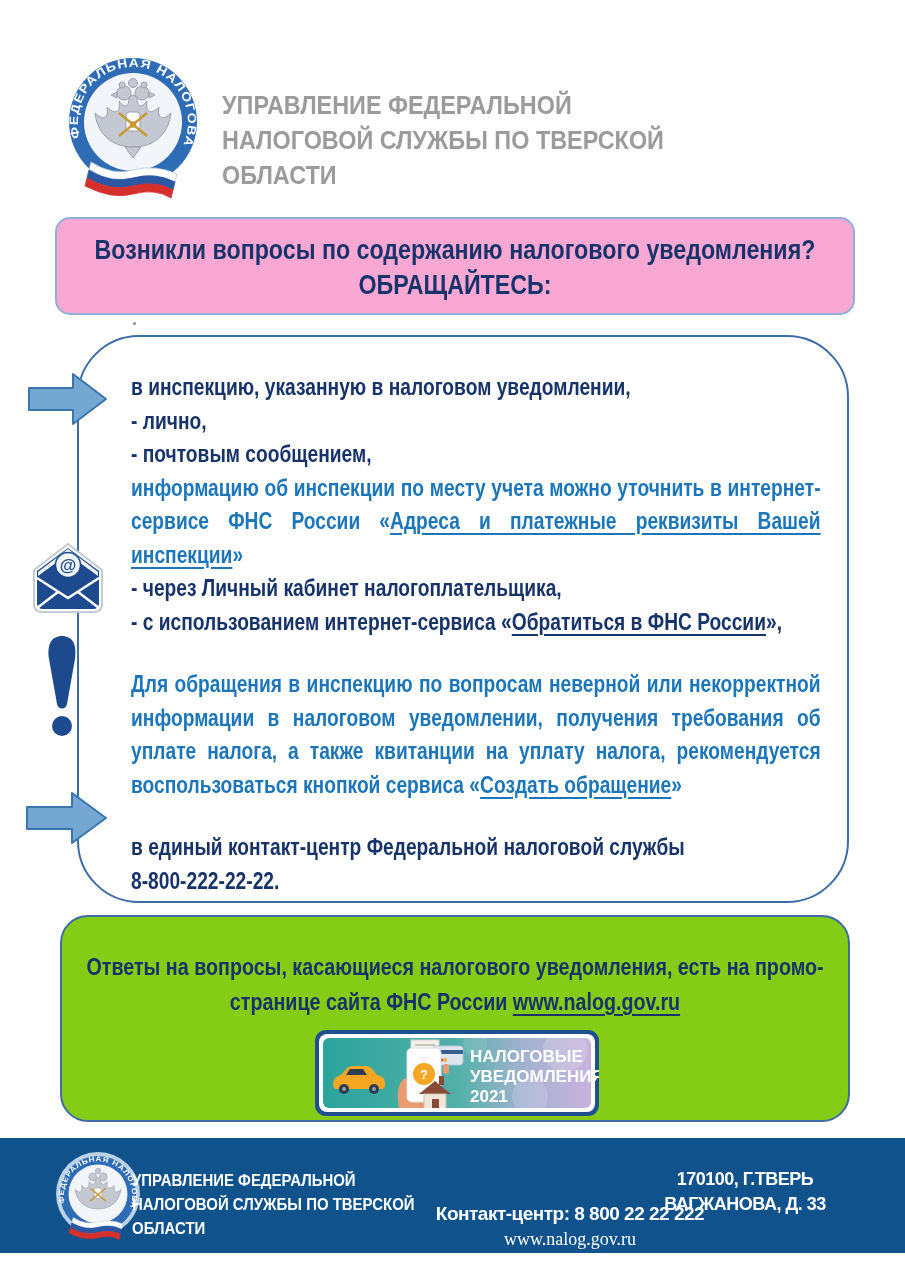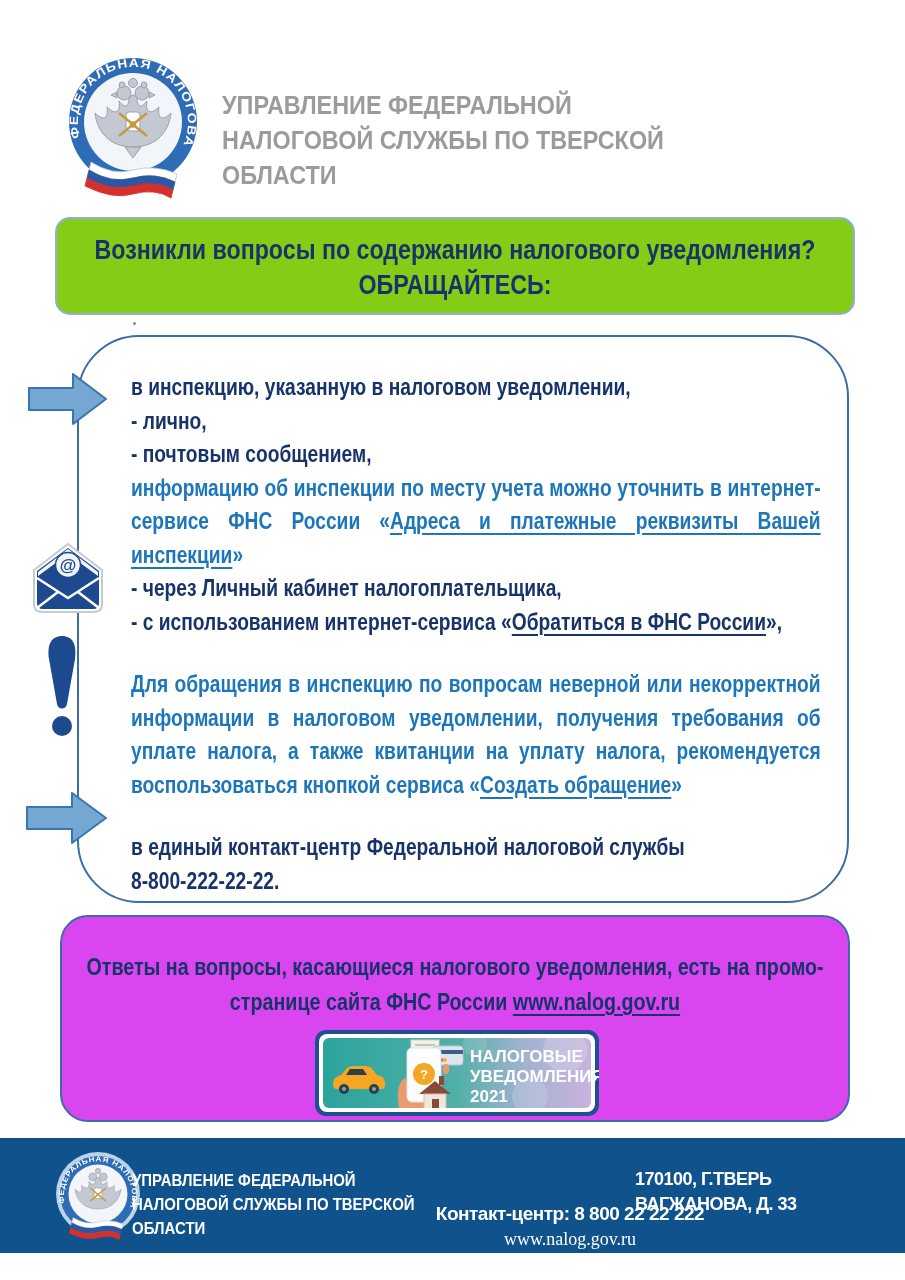--- a/index.html
+++ b/index.html
@@ -6,55 +6,55 @@
   .page{position:relative;width:905px;height:1280px;background:#ffffff;overflow:hidden;
         font-family:"Liberation Sans",sans-serif;}
   .abs{position:absolute;}
 
   
   .header-org{left:222px;top:88px;width:560px;color:#9b9b9e;font-size:26px;font-weight:700;
               line-height:35px;transform:scaleX(0.9);transform-origin:0 0;letter-spacing:0;}
 
   
   .title-box{left:55px;top:217px;width:796px;height:94px;border:2.5px solid #8fafd6;
-             border-radius:15px;background:#84cc16;}
+             border-radius:15px;background:#f9a8d4;}
   .title-inner{position:absolute;left:50%;top:14px;width:940px;margin-left:-470px;
                transform:scaleX(0.86);transform-origin:center top;text-align:center;
                color:#17336a;font-weight:700;font-size:27px;line-height:35px;}
 
   .stray-dot{left:133px;top:322px;width:3px;height:3px;border-radius:50%;background:#8a8a8a;}
 
   
   .content-box{left:77px;top:335px;width:768px;height:564px;border:2px solid #3e6ca4;
                border-radius:62px;background:#fff;}
   .content-text{left:131px;top:370px;width:862px;transform:scaleX(0.8);transform-origin:0 0;
                 font-weight:700;font-size:24px;line-height:33.5px;color:#17336a;}
   .content-text p{margin:0;}
   .blue{color:#1c76b9;}
   .just{text-align:justify;}
   .gap{margin-top:29px !important;}
   .link{text-decoration:underline;text-underline-offset:4px;}
 
   
   .answers-box{left:60px;top:915px;width:786px;height:203px;border:2px solid #3e6ca4;
-               border-radius:28px;background:#d946ef;}
+               border-radius:28px;background:#84cc16;}
   .answers-text{position:absolute;left:50%;top:32px;width:900px;margin-left:-450px;
                 transform:scaleX(0.82);transform-origin:center top;text-align:center;
                 color:#17336a;font-weight:700;font-size:24px;line-height:35px;}
   .banner-wrap{position:absolute;left:253px;top:113px;width:284px;height:86px;cursor:pointer;}
 
   
   .footer{left:0;top:1138px;width:905px;height:115px;background:#10528c;}
   .footer-org{position:absolute;left:132px;top:31px;width:400px;color:#ffffff;font-weight:700;
               font-size:17px;line-height:24px;transform:scaleX(0.88);transform-origin:0 0;
               letter-spacing:0;}
   .footer-contact{position:absolute;left:400px;top:29px;width:340px;text-align:center;color:#fff;margin-top:36px;}
   .footer-contact .phone{font-weight:700;font-size:19px;letter-spacing:-0.5px;}
   .footer-contact .site{font-family:"Liberation Serif",serif;font-size:18px;margin-top:4px;}
-  .footer-addr{position:absolute;right:50px;top:29px;width:220px;color:#fff;
+  .footer-addr{position:absolute;right:50px;top:29px;width:220px;text-align:center;color:#fff;
                font-weight:700;font-size:18px;line-height:25px;letter-spacing:-0.5px;}
   .footer-logo{position:absolute;left:52px;top:12px;width:92px;height:92px;}
 </style>
 </head>
 <body>
 
 <div class="page">
 
   <div class="abs" style="left:63px;top:55px;width:140px;height:148px;">
     <svg width="140" height="148" viewBox="0 0 140 148">

